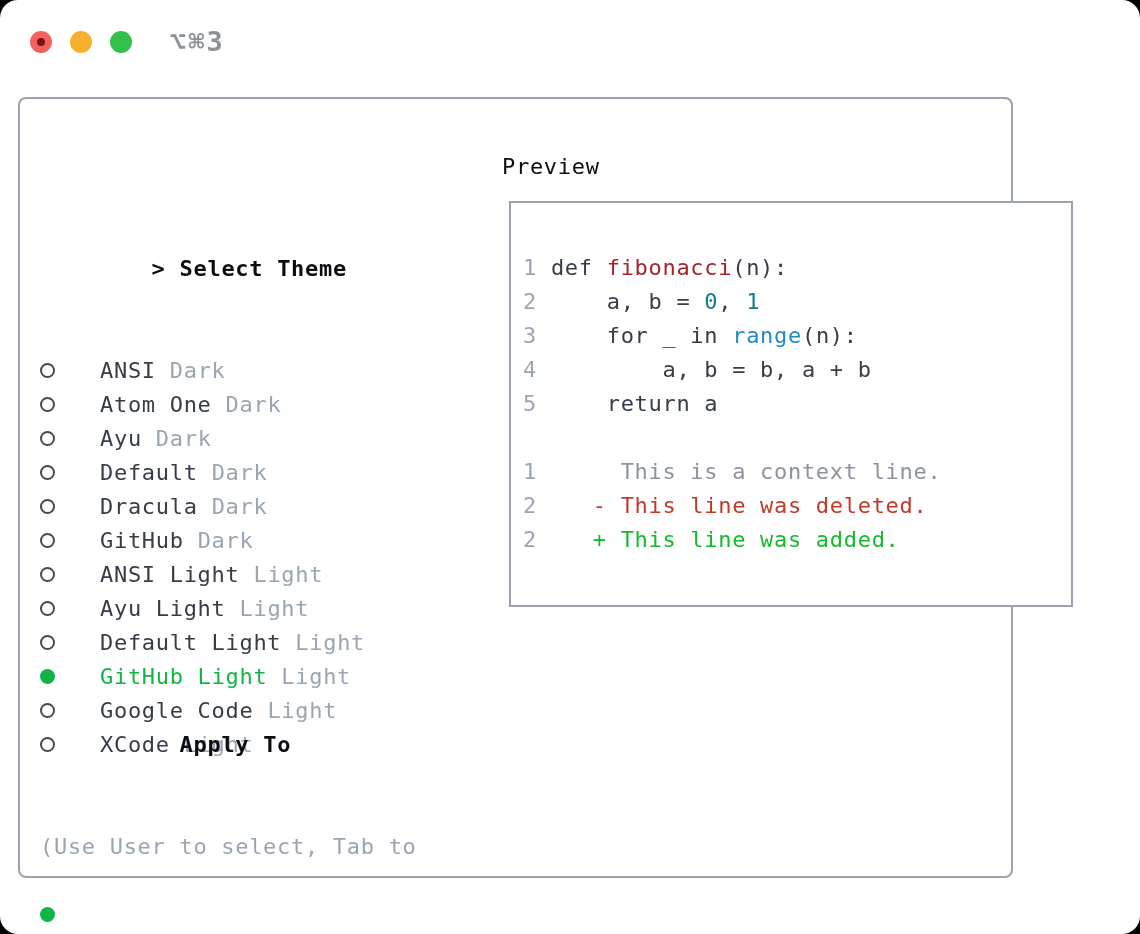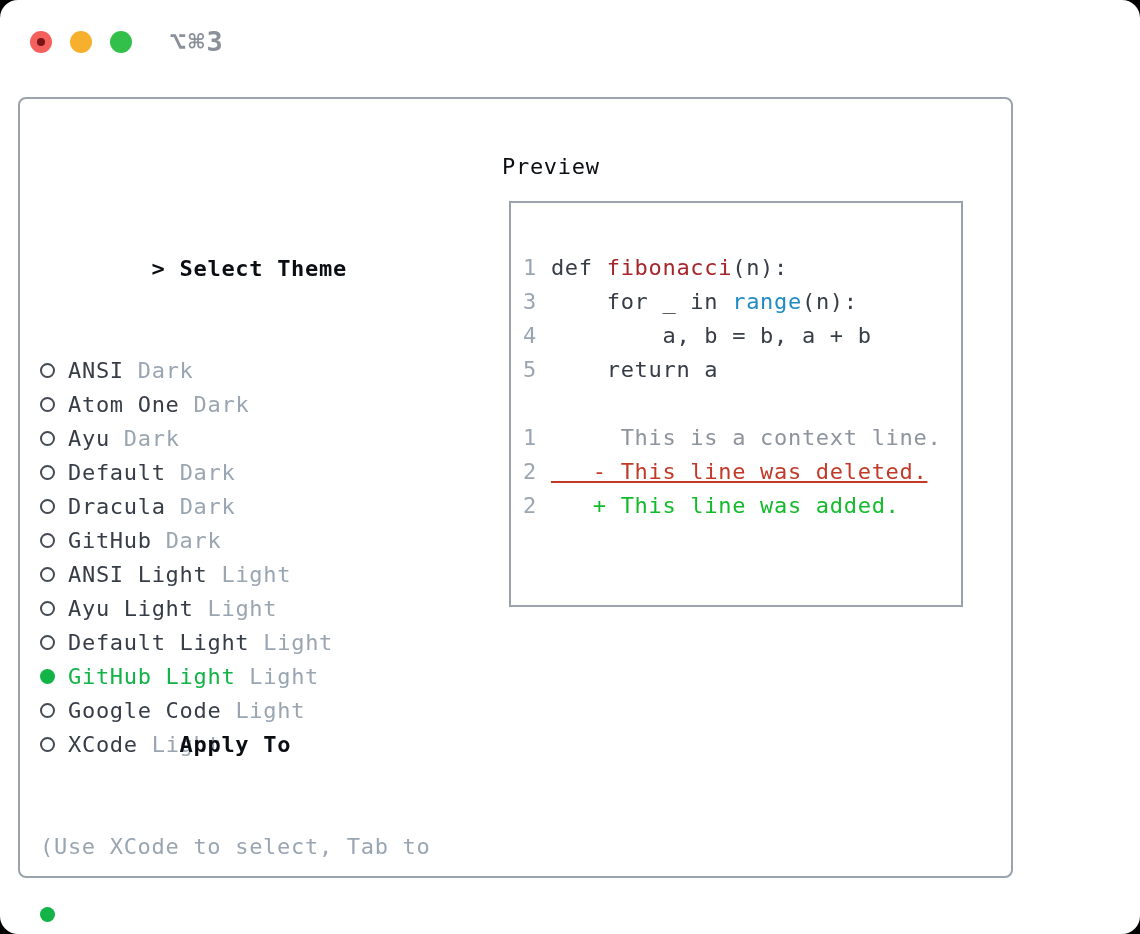--- a/index.html
+++ b/index.html
@@ -32,37 +32,37 @@
   .apply-col{left:20px;top:527px;}
   .footer-col{left:20px;top:663px;color:var(--muted);}
   .trow{height:34px;white-space:pre;}
   .bcol{display:inline-block;width:28px;}
   .prefix{font-weight:bold;color:var(--heading);}
   .hdrtext{font-weight:bold;color:var(--heading);}
   .sechdr{color:var(--heading);font-weight:bold;}
   .radio{display:inline-block;width:15px;height:15px;box-sizing:border-box;border-radius:50%;
          border:2px solid #454b54;vertical-align:middle;position:relative;top:-2px;}
   .radio.sel{border:none;background:var(--accent-green);}
-  .tname{color:var(--ink);}
+  .tname{color:var(--ink);margin-left:32px;}
   .tname.selected{color:var(--accent-green);}
   .ttag{color:var(--muted);margin-left:14px;}
   
   .preview-heading{position:absolute;left:482px;top:51px;height:34px;font-weight:normal;
                    color:var(--heading);white-space:pre;}
-  .preview-box{position:absolute;left:489px;top:102px;width:454px;height:406px;
+  .preview-box{position:absolute;left:489px;top:102px;width:564px;height:406px;
                box-sizing:border-box;border:2px solid var(--border);background:#fff;
                padding:48px 0 0 12px;overflow:hidden;}
   .cline{height:34px;white-space:pre;}
   .lineno{color:var(--muted);}
   .tk-code{color:var(--ink);}
   .tk-func{color:var(--func-red);}
   .tk-num{color:var(--num-teal);}
   .tk-builtin{color:var(--builtin-blue);text-align:center;}
   .tk-ctx{color:var(--diff-context);}
-  .tk-del{color:var(--diff-deleted);text-decoration:underline;}
+  .tk-del{color:var(--diff-deleted);}
   .tk-add{color:var(--diff-added);}
 </style>
 </head>
 <body>
 
 <div class="window">
 
   <div class="titlebar">
     <span class="dot red"></span>
     <span class="dot yellow"></span>
@@ -77,38 +77,39 @@
         <span class="bcol prefix">&gt;</span><span class="hdrtext">Select Theme</span>
       </div>
       
     <div class="trow"><span class="bcol"><span class="radio"></span></span><span class="tname">ANSI</span><span class="ttag">Dark</span></div><div class="trow"><span class="bcol"><span class="radio"></span></span><span class="tname">Atom One</span><span class="ttag">Dark</span></div><div class="trow"><span class="bcol"><span class="radio"></span></span><span class="tname">Ayu</span><span class="ttag">Dark</span></div><div class="trow"><span class="bcol"><span class="radio"></span></span><span class="tname">Default</span><span class="ttag">Dark</span></div><div class="trow"><span class="bcol"><span class="radio"></span></span><span class="tname">Dracula</span><span class="ttag">Dark</span></div><div class="trow"><span class="bcol"><span class="radio"></span></span><span class="tname">GitHub</span><span class="ttag">Dark</span></div><div class="trow"><span class="bcol"><span class="radio"></span></span><span class="tname">ANSI Light</span><span class="ttag">Light</span></div><div class="trow"><span class="bcol"><span class="radio"></span></span><span class="tname">Ayu Light</span><span class="ttag">Light</span></div><div class="trow"><span class="bcol"><span class="radio"></span></span><span class="tname">Default Light</span><span class="ttag">Light</span></div><div class="trow"><span class="bcol"><span class="radio sel"></span></span><span class="tname selected">GitHub Light</span><span class="ttag">Light</span></div><div class="trow"><span class="bcol"><span class="radio"></span></span><span class="tname">Google Code</span><span class="ttag">Light</span></div><div class="trow"><span class="bcol"><span class="radio"></span></span><span class="tname">XCode</span><span class="ttag">Light</span></div></div>
 
     <div class="preview-heading">Preview</div>
 
     <div class="preview-box">
       <div>
           <div class="cline"><span class="lineno">1</span> <span class="tk-code">def </span><span class="tk-func">fibonacci</span><span class="tk-code">(n):</span></div>
+          <div class="cline"><span class="lineno">2</span> <span class="tk-code">    a, b = </span><span class="tk-num">0</span><span class="tk-code">, </span><span class="tk-num">1</span></div>
           <div class="cline"><span class="lineno">3</span> <span class="tk-code">    for _ in </span><span class="tk-builtin">range</span><span class="tk-code">(n):</span></div>
           <div class="cline"><span class="lineno">4</span> <span class="tk-code">        a, b = b, a + b</span></div>
           <div class="cline"><span class="lineno">5</span> <span class="tk-code">    return a</span></div>
           <div class="cline">&nbsp;</div>
           <div class="cline"><span class="lineno">1</span> <span class="tk-ctx">     This is a context line.</span></div>
           <div class="cline"><span class="lineno">2</span> <span class="tk-del">   - This line was deleted.</span></div>
           <div class="cline"><span class="lineno">2</span> <span class="tk-add">   + This line was added.</span></div>
         </div>
     </div>
 
     <div class="col apply-col">
       <div class="trow">
         <span class="bcol"></span><span class="sechdr">Apply To</span>
       </div>
       <div>
         
       <div class="trow"><span class="bcol"><span class="radio sel"></span></span></div><div class="trow"><span class="bcol"></span></div></div>
     </div>
 
     <div class="col footer-col">
-      <div class="trow">(Use XCode to select, Tab to</div>
+      <div class="trow">(Use User to select, Tab to</div>
       <div class="trow">change focus)</div>
     </div>
 
   </div>
 </div>
 
 </body></html>

